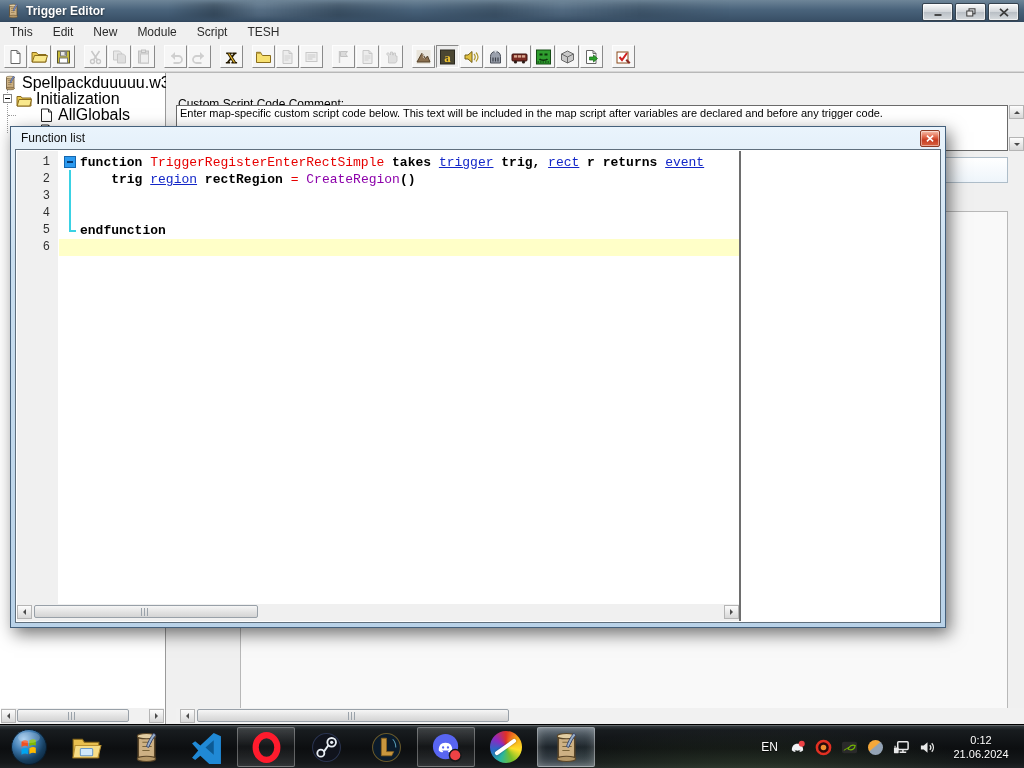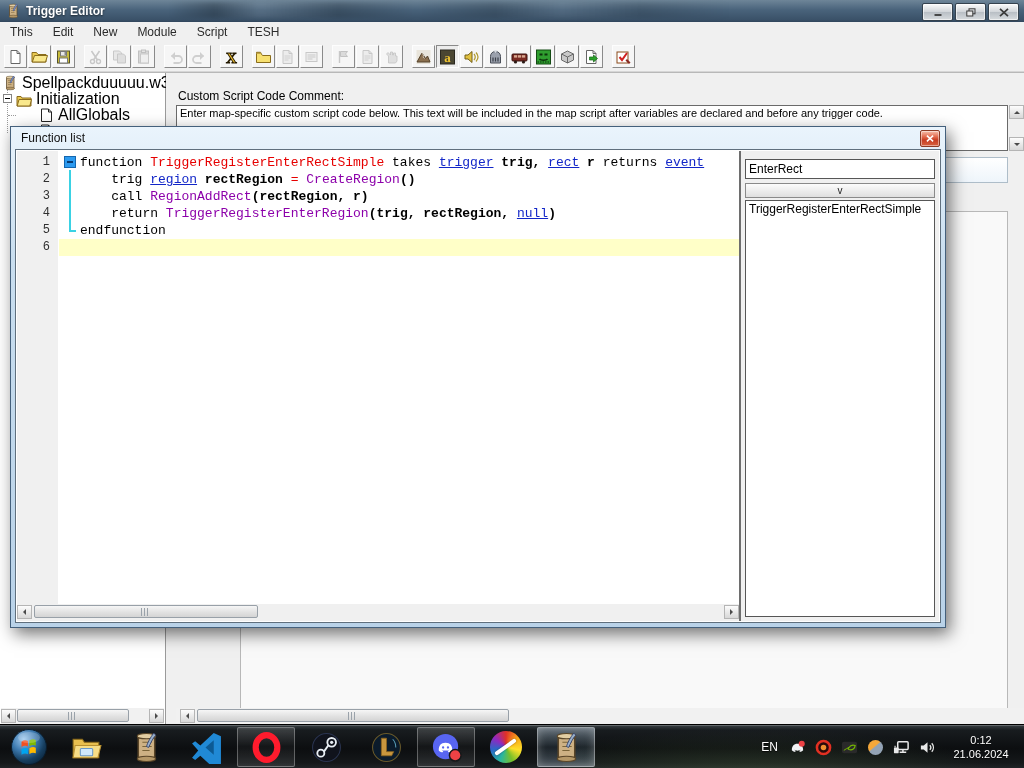--- a/index.html
+++ b/index.html
@@ -38,21 +38,21 @@
   .workarea{position:absolute;left:0;top:72px;width:1024px;height:652px;border-top:1px solid #b8b8b8;box-sizing:border-box;}
   .treepanel{position:absolute;left:0;top:0;width:166px;height:652px;background:#fff;
     border-right:1px solid #9a9a9a;box-sizing:border-box;}
   .tree-row{position:absolute;height:16px;display:flex;align-items:center;font-size:16px;color:#000;white-space:nowrap;}
   .tree-dotv{position:absolute;border-left:1px dotted #9a9a9a;width:0;}
   .tree-doth{position:absolute;border-top:1px dotted #9a9a9a;height:0;}
   .expander{position:absolute;left:3px;top:3px;width:9px;height:9px;background:#fff;border:1px solid #848484;box-sizing:border-box;}
   .expander::after{content:"";position:absolute;left:1px;top:3px;width:5px;height:1px;background:#000;}
   .splitter{position:absolute;left:166px;top:0;width:10px;height:652px;background:#f0f0f0;}
   .mainpanel{position:absolute;left:176px;top:0;width:848px;height:652px;background:#f0f0f0;}
-  .comment-label{position:absolute;left:2px;top:16px;font-size:12px;color:#000;}
+  .comment-label{position:absolute;left:2px;top:24px;font-size:12px;color:#000;text-decoration:underline;}
   .comment-box{position:absolute;left:0;top:32px;width:832px;height:46px;background:#fff;
     border:1px solid #6a6a6a;box-sizing:border-box;font-size:11px;color:#000;padding:1px 3px;overflow:hidden;}
   .vscroll{position:absolute;left:833px;top:32px;width:15px;height:46px;background:#f0f0f0;}
   .sb-btn{position:absolute;width:15px;height:14px;background:linear-gradient(#fdfdfd,#e6e6e6 60%,#d8d8d8);
     border:1px solid #b5b5b5;box-sizing:border-box;display:flex;align-items:center;justify-content:center;}
   .tri{width:0;height:0;border:3.5px solid transparent;}
   .tri.up{border-bottom-color:#4a4a4a;margin-top:-3px;}
   .tri.down{border-top-color:#4a4a4a;margin-bottom:-3px;}
   .tri.left{border-right-color:#4a4a4a;margin-left:-3px;}
   .tri.right{border-left-color:#4a4a4a;margin-right:-3px;}
@@ -89,21 +89,21 @@
   .ln{position:absolute;left:0;top:0;width:33px;text-align:right;line-height:17px;
     font-family:"Liberation Mono",monospace;font-size:12px;color:#303030;}
   .fold{position:absolute;left:44px;top:0;width:18px;height:17px;}
   .fold-minus::before{content:"";position:absolute;left:3px;top:2px;width:12px;height:12px;
     background:#2d9bf0;border:1px solid #1566ae;box-sizing:border-box;}
   .fold-minus::after{content:"";position:absolute;left:6px;top:7px;width:6px;height:2px;background:#073a72;}
   .fold-overlay{position:absolute;left:52px;top:19px;width:2px;height:62px;background:#3ad2e4;}
   .fold-overlay::after{content:"";position:absolute;left:0;top:60px;width:7px;height:2px;background:#3ad2e4;}
   .code-text{position:absolute;left:63px;top:0;line-height:17px;white-space:pre;
     font-family:"Liberation Mono",monospace;font-size:13px;color:#000;}
-  .tok-kw{font-weight:normal;color:#000;}
+  .tok-kw{font-weight:bold;color:#000;}
   .tok-fn{color:#e60000;}
   .tok-ty{color:#1226c8;text-decoration:underline;}
   .tok-nat{color:#8c00aa;}
   .tok-op{color:#e60000;}
   .tok-pl{color:#000;font-weight:bold;}
   .code-hscroll{position:absolute;left:0;right:0;bottom:0;height:17px;background:#f0f0f0;}
   .dlg-divider{position:absolute;left:723px;top:1px;bottom:1px;width:2px;background:#6e6e6e;}
   .fn-panel{position:absolute;left:725px;top:1px;right:1px;bottom:1px;background:#f0f0f0;}
   .fn-search{position:absolute;left:4px;right:4px;top:8px;height:20px;background:#fff;border:1px solid #565656;
     box-sizing:border-box;font-family:"Liberation Sans",sans-serif;font-size:12px;padding:1px 3px;color:#000;outline:none;}
@@ -442,27 +442,25 @@
             <div class="code-row" data-name="code-line-2">
               <div class="row-bg"></div>
               <div class="ln" data-name="line-number">2</div>
               <div class="fold fold-line" data-name="fold-margin"></div>
               <div class="code-text" data-name="code-line-text"><span class="tok-pl">    </span><span class="tok-kw">trig </span><span class="tok-ty">region</span><span class="tok-pl"> rectRegion </span><span class="tok-op">=</span><span class="tok-pl"> </span><span class="tok-nat">CreateRegion</span><span class="tok-pl">()</span></div>
             </div>
             <div class="code-row" data-name="code-line-3">
               <div class="row-bg"></div>
               <div class="ln" data-name="line-number">3</div>
               <div class="fold fold-line" data-name="fold-margin"></div>
-              <div class="code-text" data-name="code-line-text"><span class="tok-pl">    </span><span class="tok-kw">call </span><span class="tok-nat">RegionAddRect</span><span class="tok-pl">(rectRegion, r)</span></div>
             </div>
             <div class="code-row" data-name="code-line-4">
               <div class="row-bg"></div>
               <div class="ln" data-name="line-number">4</div>
               <div class="fold fold-line" data-name="fold-margin"></div>
-              <div class="code-text" data-name="code-line-text"><span class="tok-pl">    </span><span class="tok-kw">return </span><span class="tok-nat">TriggerRegisterEnterRegion</span><span class="tok-pl">(trig, rectRegion, </span><span class="tok-ty">null</span><span class="tok-pl">)</span></div>
             </div>
             <div class="code-row" data-name="code-line-5">
               <div class="row-bg"></div>
               <div class="ln" data-name="line-number">5</div>
               <div class="fold fold-end" data-name="fold-margin"></div>
               <div class="code-text" data-name="code-line-text"><span class="tok-kw">endfunction</span></div>
             </div>
             <div class="code-row current" data-name="code-line-6">
               <div class="row-bg"></div>
               <div class="ln" data-name="line-number">6</div>
@@ -475,27 +473,20 @@
           <div class="sb-btn" style="left:0;top:1px;" data-name="scroll-left-button">
               <span class="tri left"></span>
             </div>
           <div class="hs-thumb" style="left:17px;width:224px;" data-name="scrollbar-thumb"></div>
           <div class="sb-btn" style="right:0;top:1px;" data-name="scroll-right-button">
               <span class="tri right"></span>
             </div>
         </div>
       </div>
       <div class="dlg-divider" data-name="dialog-divider"></div>
-      <div class="fn-panel" data-name="function-search-panel">
-        <input class="fn-search" data-name="function-search-input" value="EnterRect" style="">
-        <div class="fn-drop" data-name="function-dropdown-button">v</div>
-        <div class="fn-list" data-name="function-list">
-            <div class="fn-item" data-name="function-list-item">TriggerRegisterEnterRectSimple</div>
-          </div>
-      </div>
     </div>
   </div>
 
   <div class="taskbar" data-name="taskbar">
     <div class="tb-apps" data-name="taskbar-apps">
         <div class="tb-app" data-name="start-button">
           <svg viewBox="0 0 38 38">
             <defs>
               <radialGradient id="orb" cx="35%" cy="28%" r="75%">
                 <stop offset="0%" stop-color="#9cc8ee"></stop>

